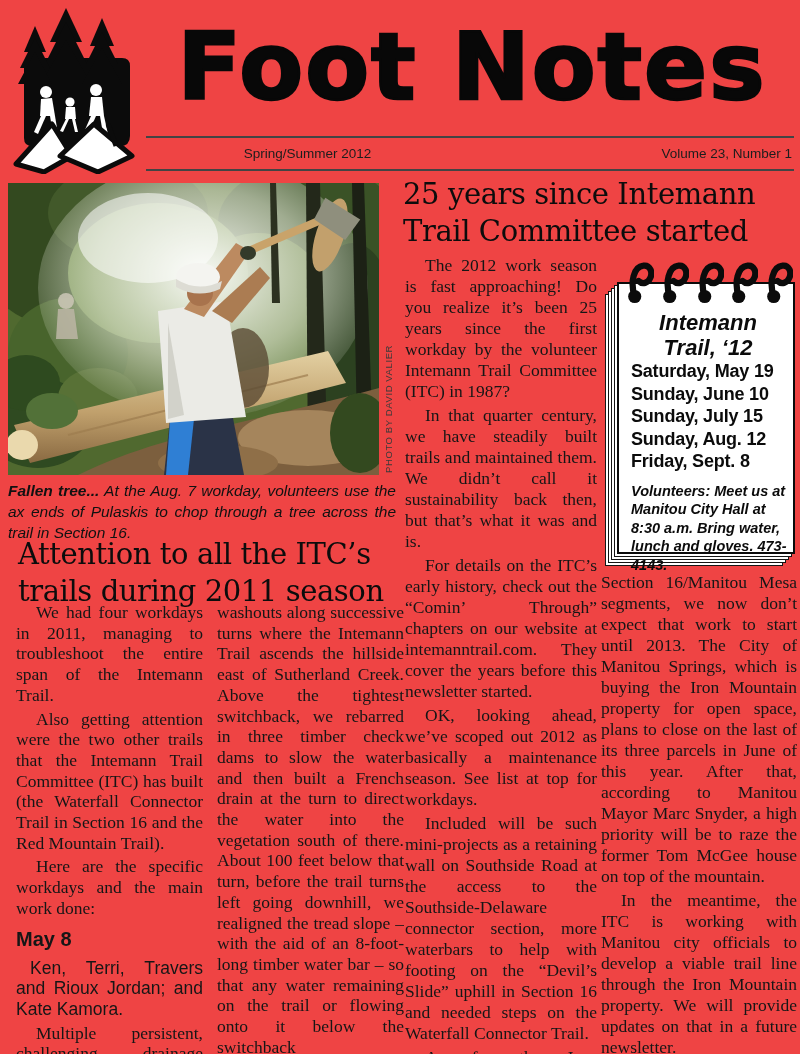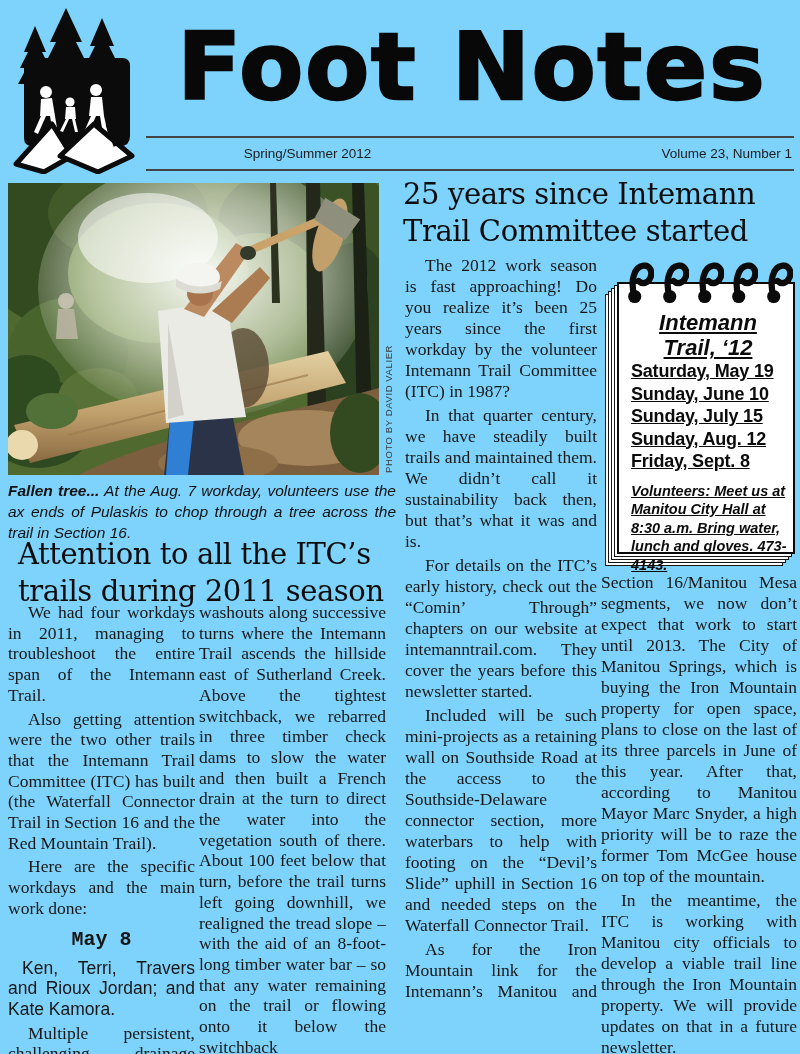--- a/index.html
+++ b/index.html
@@ -1,16 +1,16 @@
 <!DOCTYPE html>
 <html><head>
 <meta charset="utf-8">
 <style>
   html,body{margin:0;padding:0;background:#e8e8e8;}
-  .page{position:relative;width:800px;height:1054px;background:#7dd3fc;overflow:hidden;
+  .page{position:relative;width:800px;height:1054px;background:#ef4444;overflow:hidden;
         font-family:"Liberation Serif", serif;color:#161616;}
 
   
   .logo{position:absolute;left:8px;top:6px;width:132px;height:168px;}
   .masthead{position:absolute;left:148px;top:0px;width:648px;height:134px;
             display:flex;align-items:center;justify-content:center;
             font-family:"DejaVu Sans", sans-serif;font-weight:bold;font-size:93px;
             letter-spacing:2px;color:#080808;-webkit-text-stroke:2.5px #080808;white-space:nowrap;}
   .rule{position:absolute;left:146px;width:648px;height:2px;background:#444;}
   .rule.r1{top:136px;} .rule.r2{top:169px;}
@@ -35,45 +35,45 @@
 
   
   .headline{font-family:"DejaVu Serif", serif;font-weight:normal;color:#0c0c0c;letter-spacing:-.4px;}
   .hl-left{position:absolute;left:6px;top:524px;width:394px;font-size:29px;line-height:37px;}
   .hl-right{position:absolute;left:403px;top:176px;width:396px;font-size:29px;line-height:37px;}
 
   
   .bodytext p{margin:0 0 3px 0;font-size:17.5px;line-height:20.7px;text-align:justify;}
   .bodytext p.ind{text-indent:20px;}
   .bodytext p.runon{text-align-last:justify;}
-  .left-cols{position:absolute;left:8px;top:602px;width:388px;height:452px;
-             display:flex;gap:4px;overflow:hidden;}
+  .left-cols{position:absolute;left:16px;top:602px;width:388px;height:452px;
+             display:flex;gap:14px;overflow:hidden;}
   .lc{width:187px;}
-  .subhead{font-family:Liberation Mono, monospace;font-weight:bold;font-size:20px;
-           text-align:center;margin:9px 0 7px 0;}
+  .subhead{font-family:Liberation Sans, sans-serif;font-weight:bold;font-size:20px;
+           text-align:left;margin:9px 0 7px 0;}
   .crew{font-family:"Liberation Sans", sans-serif;font-size:15.5px;line-height:19.5px;
         text-align:justify;text-indent:14px;margin:0 0 6px 0;}
 
   .mid-col{position:absolute;left:405px;top:255px;width:192px;height:799px;overflow:hidden;}
   .mid-col p{font-size:17.5px;line-height:21px;}
   .right-col{position:absolute;left:601px;top:256px;width:196px;height:798px;overflow:hidden;}
   .right-col p{font-size:17.5px;line-height:21px;}
 
   
   .notepad{position:relative;width:196px;height:310px;margin-bottom:6px;}
   .sheet{position:absolute;left:16px;top:26px;right:2px;bottom:12px;
          background:#fff;border:1.3px solid #151515;}
   .sheet.s1{transform:translate(-3px,3px);}
   .sheet.s2{transform:translate(-6px,6px);}
   .sheet.s3{transform:translate(-9px,9px);}
   .sheet.s4{transform:translate(-12px,12px);}
   .pad-page{position:absolute;left:16px;top:26px;right:2px;bottom:12px;z-index:3;
             background:#fff;border:2.5px solid #0b0b0b;
             padding:26px 2px 4px 6px;box-sizing:border-box;
-            font-family:"Liberation Sans", sans-serif;color:#0b0b0b;text-decoration:underline;}
+            font-family:"Liberation Sans", sans-serif;color:#0b0b0b;}
   .coils{position:absolute;z-index:5;top:4px;left:26px;right:4px;height:46px;
          display:flex;justify-content:space-between;}
   .coil{width:27px;height:46px;}
   .pad-title{font-weight:bold;font-style:italic;font-size:22px;line-height:25px;text-align:center;}
   .pad-dates{padding-left:6px;font-weight:bold;font-size:18px;line-height:22.5px;
              letter-spacing:-.2px;white-space:nowrap;}
   .pad-note{margin-top:9px;padding:0 2px 0 6px;font-weight:bold;font-style:italic;
             font-size:14.5px;line-height:18.5px;}
 </style>
 </head>
@@ -221,20 +221,21 @@
 
     </div>
   </div>
 
   <h2 class="headline hl-right" style="margin:0;">25 years since Intemann Trail Committee started</h2>
 
   <div class="mid-col bodytext">
     <p class="ind">The 2012 work season is fast approaching! Do you realize it’s been 25 years since the first workday by the volunteer Intemann Trail Committee (ITC) in 1987?</p>
     <p class="ind">In that quarter century, we have steadily built trails and maintained them. We didn’t call it sustainability back then, but that’s what it was and is.</p>
     <p class="ind">For details on the ITC’s early history, check out the “Comin’ Through” chapters on our website at intemanntrail.com. They cover the years before this newsletter started.</p>
+    <p class="ind">OK, looking ahead, we’ve scoped out 2012 as basically a maintenance season. See list at top for workdays.</p>
     <p class="ind">Included will be such mini-projects as a retaining wall on Southside Road at the access to the Southside-Delaware connector section, more waterbars to help with footing on the “Devil’s Slide” uphill in Section 16 and needed steps on the Waterfall Connector Trail.</p>
     <p class="ind runon">As for the Iron Mountain link for the Intemann’s Manitou and</p>
   </div>
 
   <div class="right-col bodytext">
 
     <div class="notepad">
       <div class="sheet s4"></div>
       <div class="sheet s3"></div>
       <div class="sheet s2"></div>

